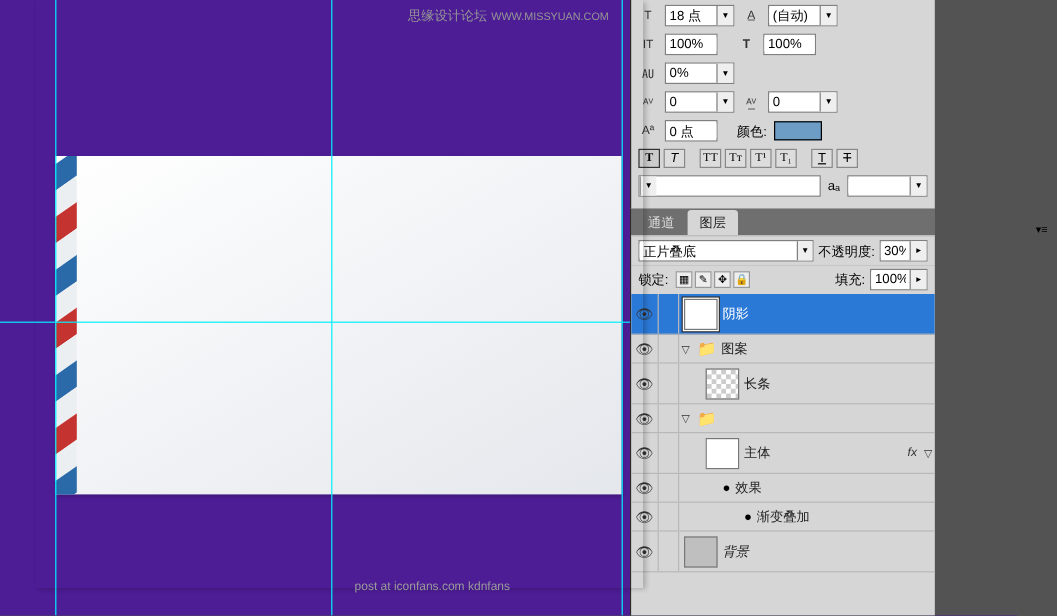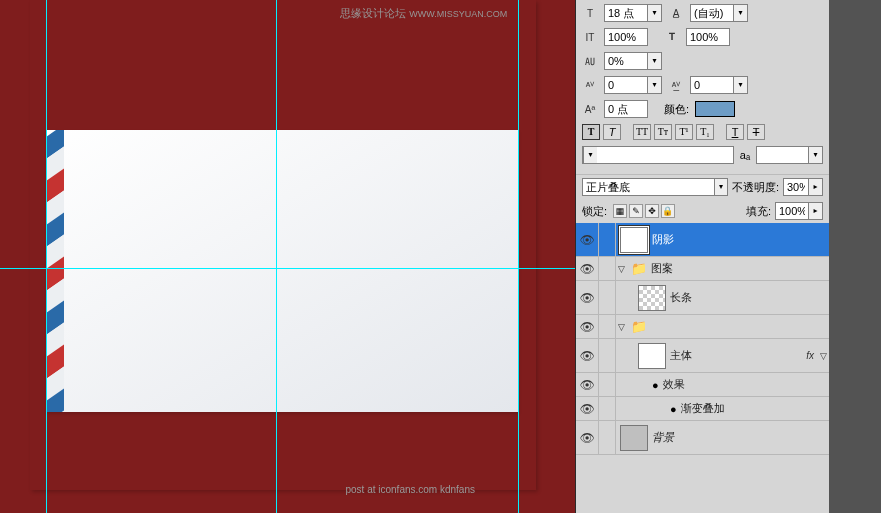--- a/index.html
+++ b/index.html
@@ -1,17 +1,17 @@
 <!DOCTYPE html>
 <html><head>
 <meta charset="utf-8">
 <style>
 *{box-sizing:border-box;margin:0;padding:0;font-family:"Microsoft YaHei",Tahoma,sans-serif;font-size:11px}
 body{background:#535353;width:881px;height:513px;overflow:hidden;display:flex}
-.canvas-area{width:575px;height:513px;background:#7f1d1d;position:relative}
+.canvas-area{width:525px;height:513px;background:#4c1d95;position:relative}
 .guide-v{position:absolute;top:0;bottom:0;width:1px;background:#00f0ff}
 .guide-h{position:absolute;left:0;right:0;height:1px;background:#00f0ff}
 .artboard{position:absolute;left:30px;top:0;width:506px;height:490px;box-shadow:2px 2px 4px rgba(0,0,0,.2)}
 .envelope{position:absolute;left:46px;top:130px;width:472px;height:282px;background:linear-gradient(150deg,#fff,#e4e7ec);box-shadow:1px 2px 3px rgba(0,0,0,.15)}
 .stripe-col{position:absolute;left:46px;top:130px;width:18px;height:282px;overflow:hidden}
 .stripe{position:absolute;left:-10px;width:40px;height:22px;transform:skewY(-35deg)}
 .watermark{position:absolute;top:6px;left:340px;color:#969696;font-size:12px}
 .footer-mark{position:absolute;bottom:18px;right:100px;color:#9a9a9a;font-size:10px}
 .panels{width:254px;height:513px;background:#535353;display:flex;flex-direction:column}
 .char-panel{background:#d6d6d6;border-left:1px solid #2a2a2a;padding:4px 6px}
@@ -150,20 +150,25 @@
         </div>
       <span>aₐ</span>
       <div class="combo">
           <input style="width: 34px; padding-left: 48px;" value="锐利">
           <span class="dd">▾</span>
         </div>
     </div>
   </div>
 
   <div class="layers-panel">
+    <div class="tabbar">
+      <div class="tab">通道</div>
+      <div class="tab active">图层</div>
+      <span class="pm">▾≡</span>
+    </div>
     <div class="opts">
       <div class="combo" style="flex:1">
           <input style="width: 100%;" value="正片叠底">
           <span class="dd">▾</span>
         </div>
       <span>不透明度:</span>
       <div class="combo">
           <input style="width: 24px;" value="30%">
           <span class="dd">▸</span>
         </div>

